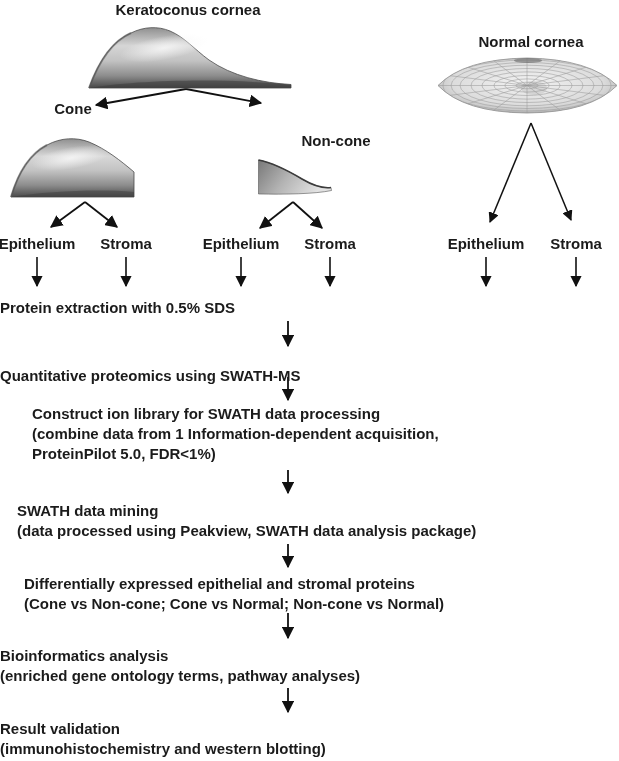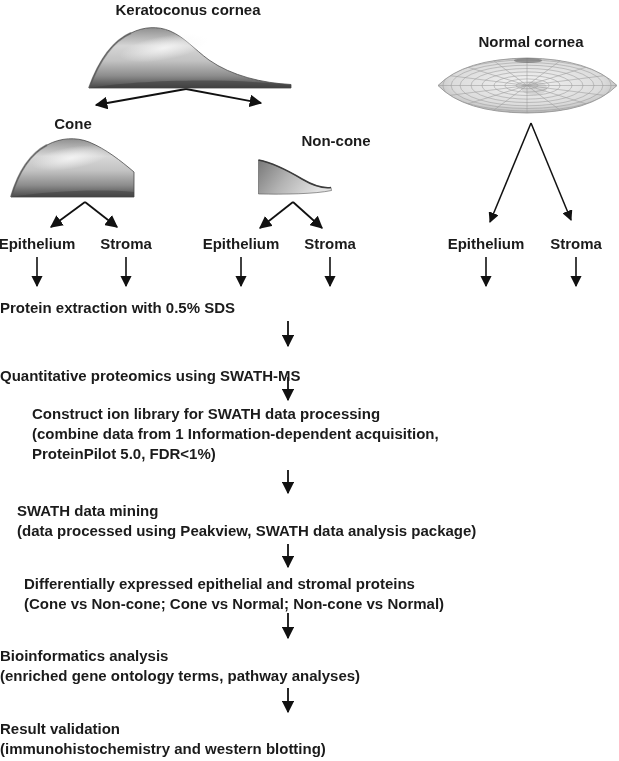--- a/index.html
+++ b/index.html
@@ -162,21 +162,21 @@
         <line x1="91" y1="31.5" x2="153.9" y2="12"></line>
         <line x1="91" y1="31.5" x2="173.2" y2="21"></line>
       </g>
       <ellipse cx="92" cy="6.5" rx="14" ry="2.6" fill="#6e6e6e" opacity="0.65"></ellipse>
       <ellipse cx="98" cy="34" rx="13" ry="7" fill="#909090" opacity="0.22"></ellipse>
     </svg>
   </div>
 
   <div class="lbl" style="left:188px;top:2px;">Keratoconus cornea</div>
   <div class="lbl" style="left:531px;top:34px;">Normal cornea</div>
-  <div class="lbl" style="left:73px;top:116px;text-align:right;">Cone</div>
+  <div class="lbl" style="left:73px;top:101px;text-align:right;">Cone</div>
   <div class="lbl" style="left:291px;top:133px;margin-left:45px;">Non-cone</div>
 
   <div class="lbl" style="left:37px;top:236px;">Epithelium</div>
   <div class="lbl" style="left:126px;top:236px;">Stroma</div>
   <div class="lbl" style="left:241px;top:236px;">Epithelium</div>
   <div class="lbl" style="left:330px;top:236px;">Stroma</div>
   <div class="lbl" style="left:486px;top:236px;">Epithelium</div>
   <div class="lbl" style="left:576px;top:236px;">Stroma</div>
 
   <div class="flow-step" style="top:298px;">

